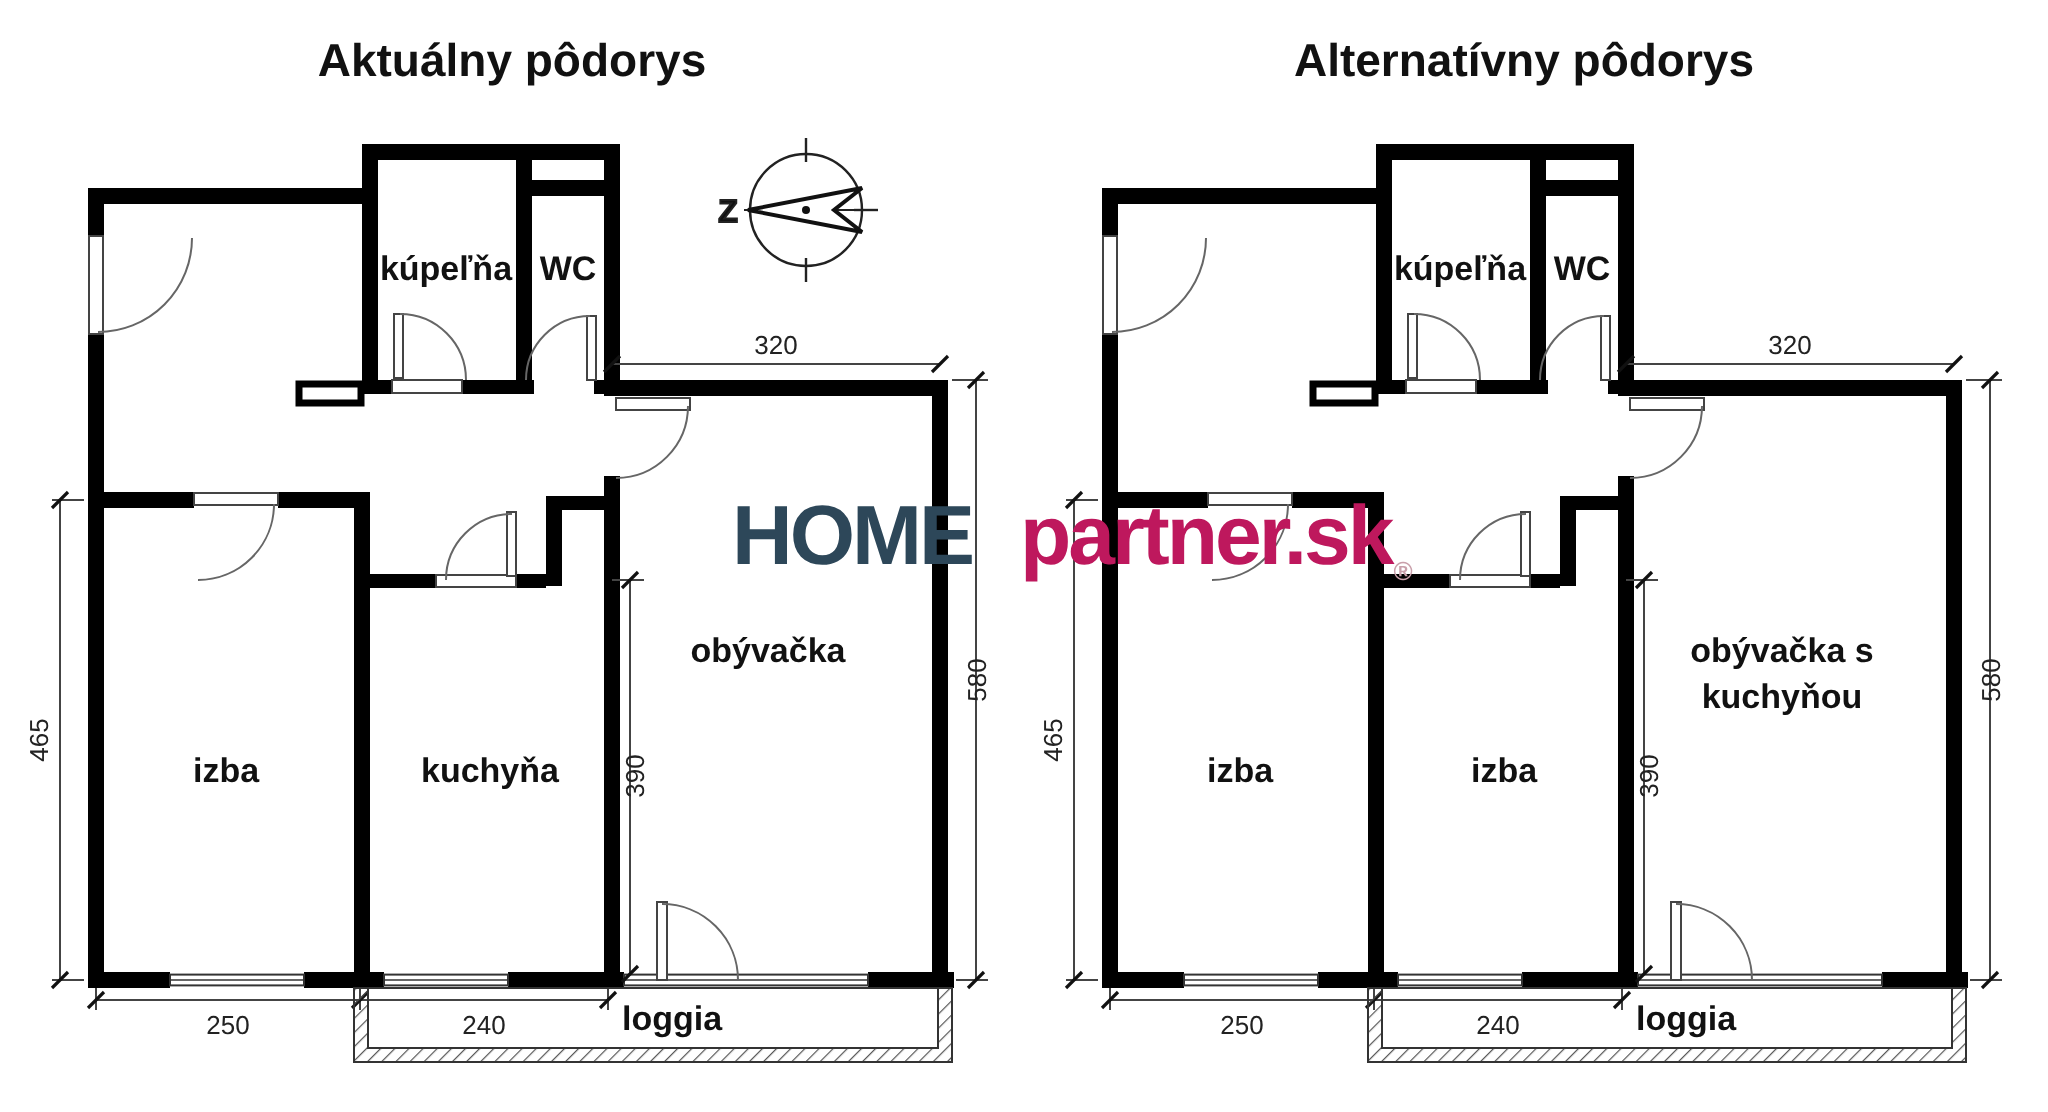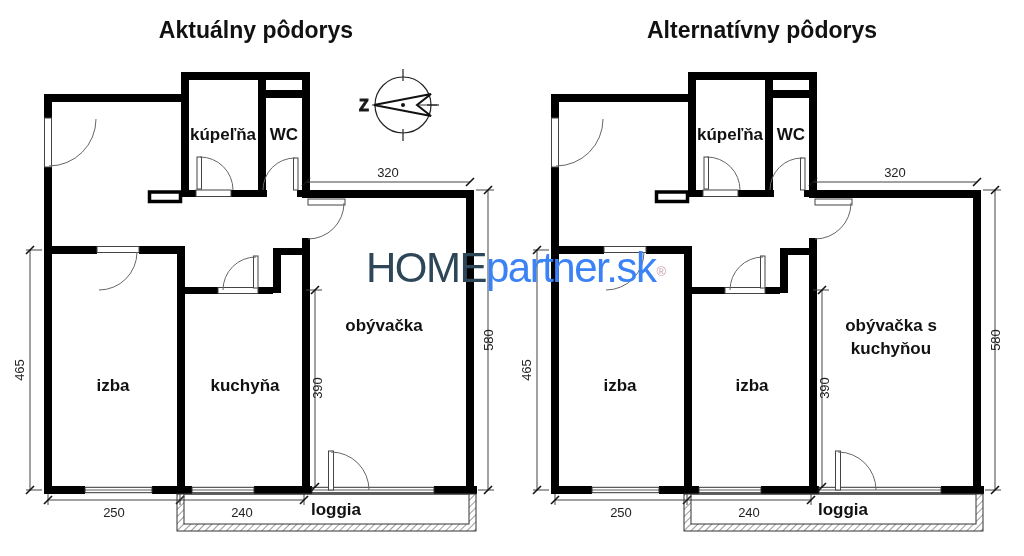--- a/index.html
+++ b/index.html
@@ -15,22 +15,22 @@
   .arc{fill:none;stroke:#666;stroke-width:1;}
   .leaf{fill:#fff;stroke:#444;stroke-width:1;}
   .win{fill:#fff;stroke:#333;stroke-width:1;}
   .winline{stroke:#333;stroke-width:0.8;}
   .dimline{stroke:#444;stroke-width:1;}
   .tick{stroke:#111;stroke-width:1.6;}
   .duct{fill:#fff;stroke:#000;stroke-width:3.5;}
   .loggia-hatch{fill:url(#hatch);fill-rule:evenodd;stroke:none;}
   .loggia-line{fill:none;stroke:#333;stroke-width:1;}
   .compass{stroke:#222;fill:none;}
-  .logo{position:absolute;left:366px;top:247px;display:flex;align-items:center;
-        font-weight:normal;font-size:42px;line-height:1;letter-spacing:-1.5px;white-space:nowrap;}
+  .logo{position:absolute;left:366px;top:247px;display:flex;align-items:flex-end;
+        font-weight:bold;font-size:42px;line-height:1;letter-spacing:-1.5px;white-space:nowrap;}
   .logo .reg{font-size:13px;letter-spacing:0;position:relative;top:3px;left:1px;}
 </style>
 </head>
 <body>
 
 <div class="stage">
 
 <svg width="1024" height="556" viewBox="0 0 1024 556">
   <defs>
     <pattern id="hatch" width="5" height="5" patternUnits="userSpaceOnUse" patternTransform="rotate(45)">
@@ -174,17 +174,17 @@
   <text class="t-dim" x="895" y="177" text-anchor="middle">320</text>
   <text class="t-dim" x="1000" y="340" text-anchor="middle" transform="rotate(-90 1000 340)">580</text>
   <text class="t-dim" x="531" y="370" text-anchor="middle" transform="rotate(-90 531 370)">465</text>
   <text class="t-dim" x="829" y="388" text-anchor="middle" transform="rotate(-90 829 388)">390</text>
   <text class="t-dim" x="621" y="517" text-anchor="middle">250</text>
   <text class="t-dim" x="749" y="517" text-anchor="middle">240</text>
 </svg>
 
 <div class="logo">
   <span style="color: rgb(45, 71, 89);">HOME</span>
-      <span style="color: #3b82f6;">partner.sk</span>
+      <span style="color: #be185d; margin-left: 24px;">partner.sk</span>
       <span class="reg" style="color: rgb(201, 160, 171);">®</span>
 </div>
 
 </div>
 
 </body></html>

